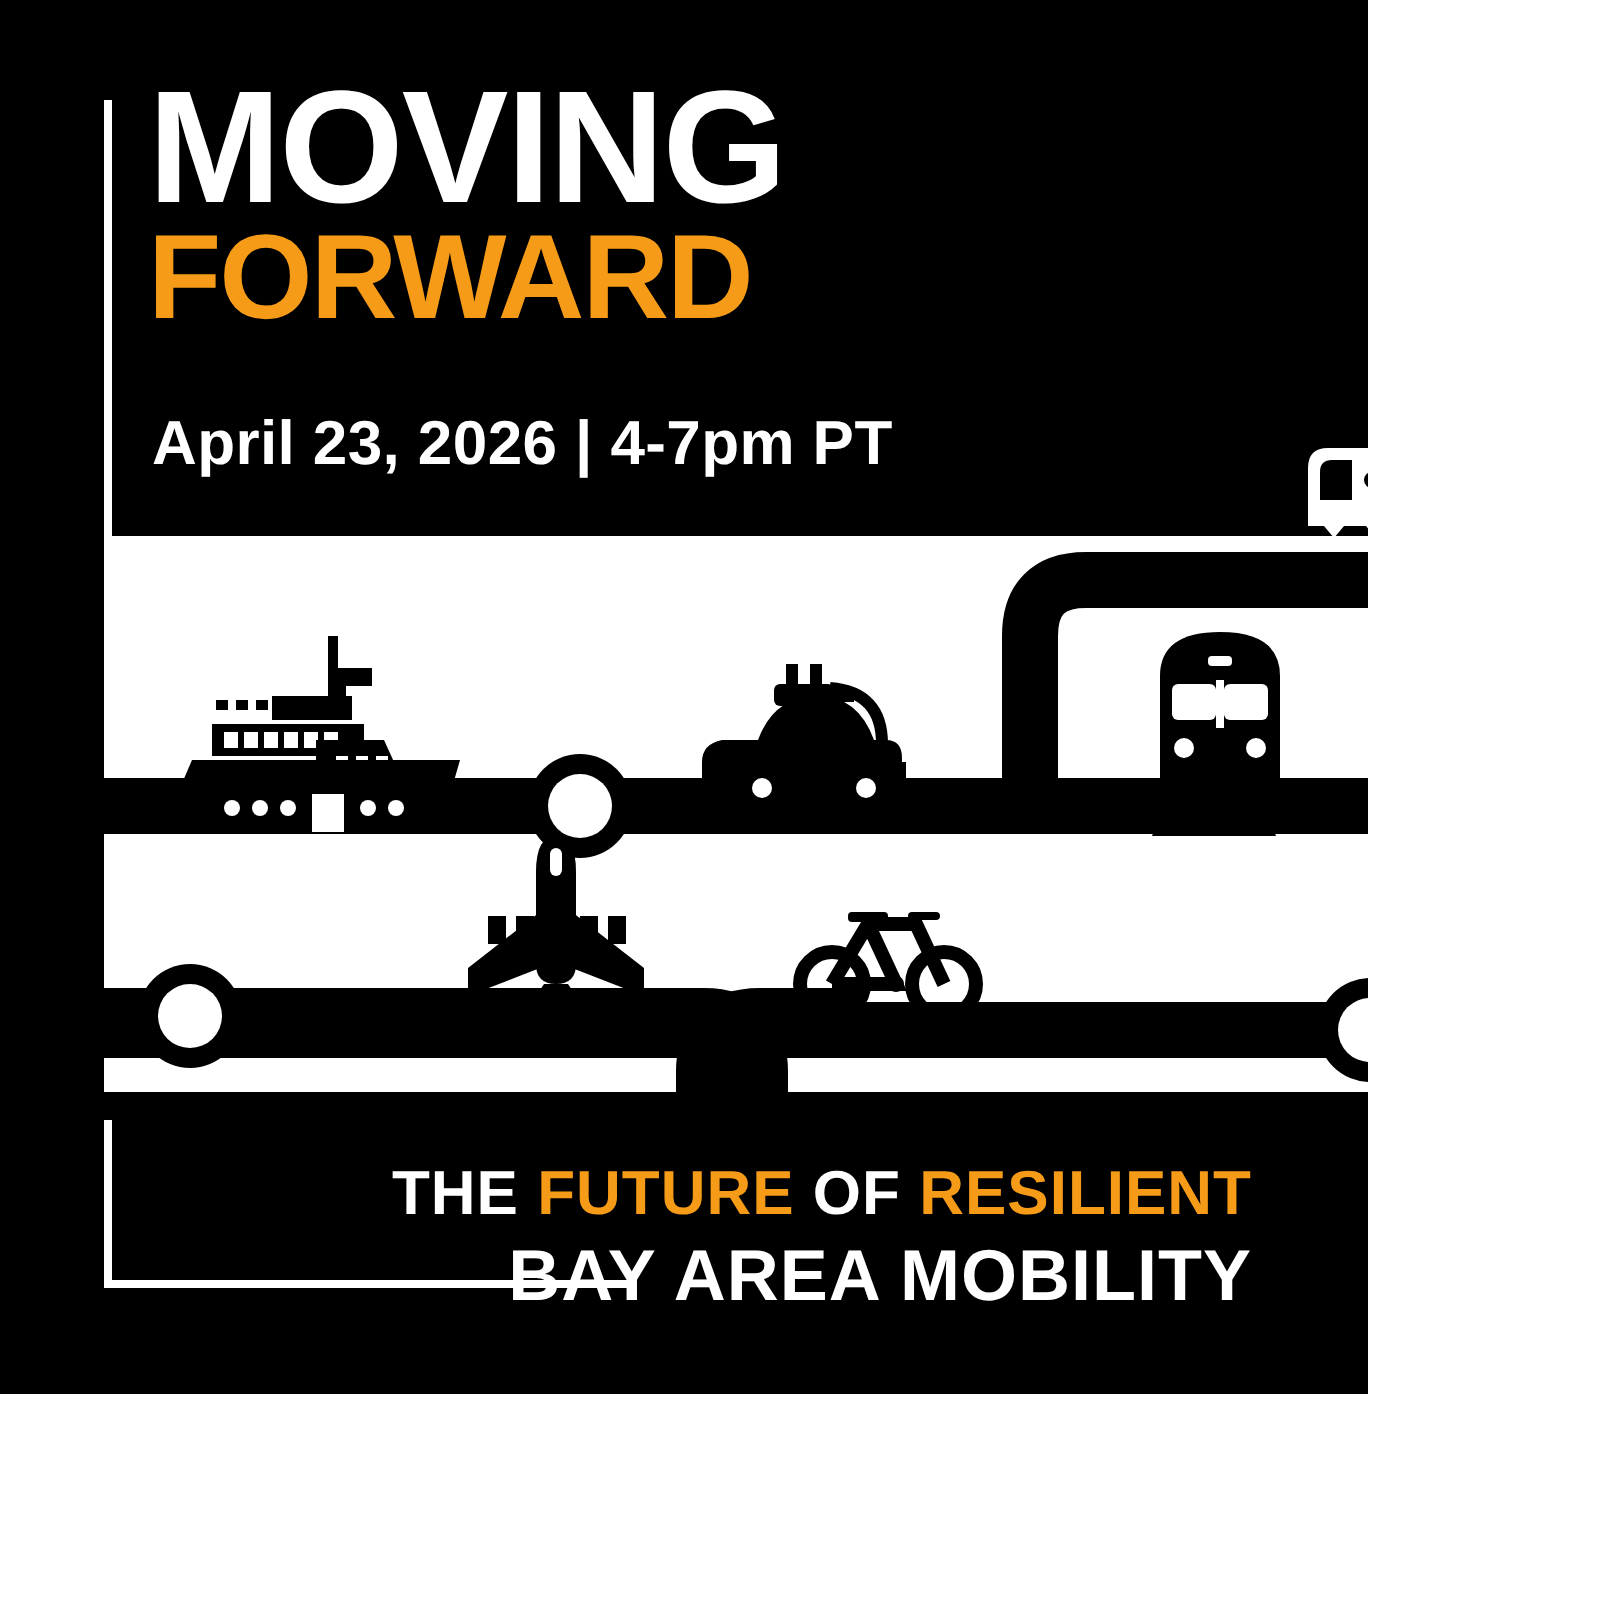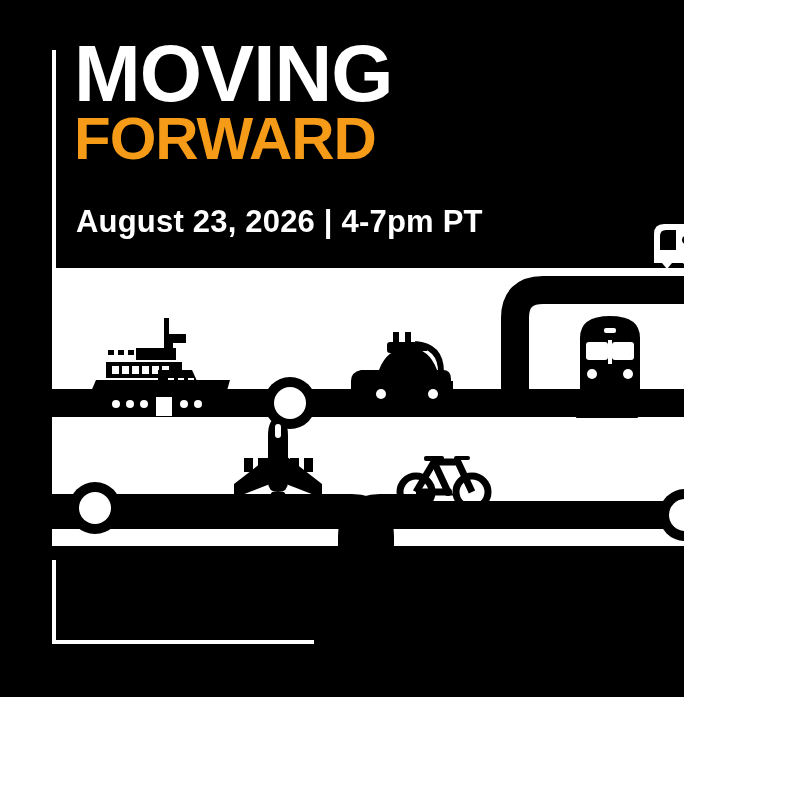--- a/index.html
+++ b/index.html
@@ -42,21 +42,21 @@
 <div id="poster">
 
   <div class="black-bg"></div>
   <div class="frame-v"></div>
   <div class="frame-h"></div>
 
   <div class="headline">
     <div class="hl-line hl-1">MOVING</div>
     <div class="hl-line hl-2">FORWARD</div>
   </div>
-  <div class="date">August 23, 2026 | 4-7pm PT</div>
+  <div class="date">April 23, 2026 | 4-7pm PT</div>
 
   <div class="tram">
     <svg width="120" height="80" viewBox="0 0 120 80">
       <g fill="#ffffff">
         <path d="M58 4 L58 10 L78 20 L58 30 L58 36 L62 36 L62 33 L84 22 L84 18 L62 7 L62 4 Z"></path>
         <rect x="56" y="34" width="5" height="12"></rect>
         <path d="M14 44 q0-10 10-10 h72 q8 0 8 8 v26 h-90 v-20 q0-2 0-4 Z"></path>
         <rect x="14" y="68" width="90" height="5"></rect>
         <g fill="#000000">
           <path d="M20 46 q0-6 6-6 h10 v20 h-16 z"></path>
@@ -199,20 +199,24 @@
       <g fill="#000000" transform="translate(680,172)">
         <circle cx="24" cy="9" r="9"></circle>
         <path d="M18 20 q10 -3 16 3 l14 12 q4 4 1 8 q-3 4 -8 1 l-10 -9 l-4 12 l10 12 l4 22 q1 6 -5 7 q-6 1 -7 -5 l-4 -20 l-14 -13 q-4 -4 -3 -9 l3 -16 q1 -4 7 -5 z"></path>
         <path d="M20 48 l-12 14 q-4 5 -9 2 q-5 -3 -2 -8 l11 -16 z"></path>
         <path d="M0 36 l10 -4 l4 10 l-10 4 z"></path>
       </g>
 
     </svg>
   </div>
 
+  <div class="tagline">
+    <div class="tg-1"><span>THE </span><span class="orange">FUTURE</span><span> OF </span><span class="orange">RESILIENT</span></div>
+    <div class="tg-2">BAY AREA MOBILITY</div>
+  </div>
 
   <div class="footer">
     
 
     
 
     
   </div>
 
 </div>

